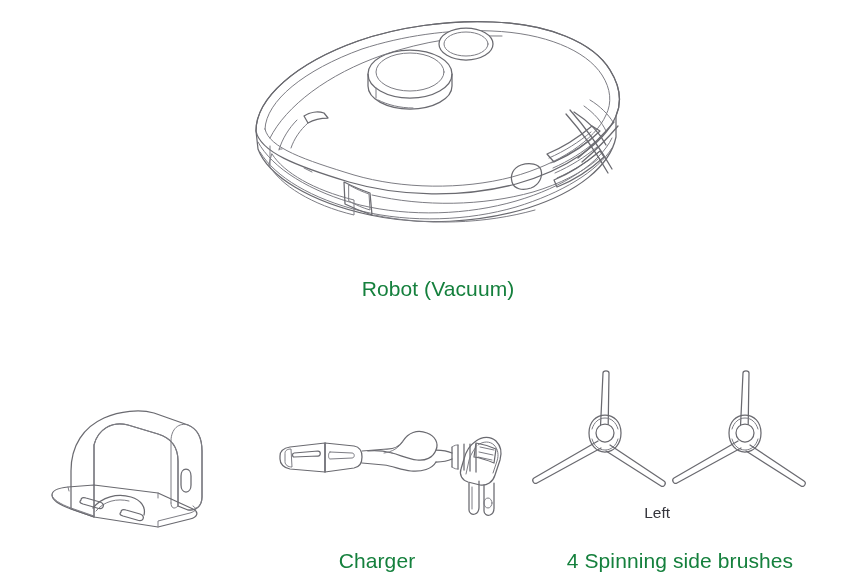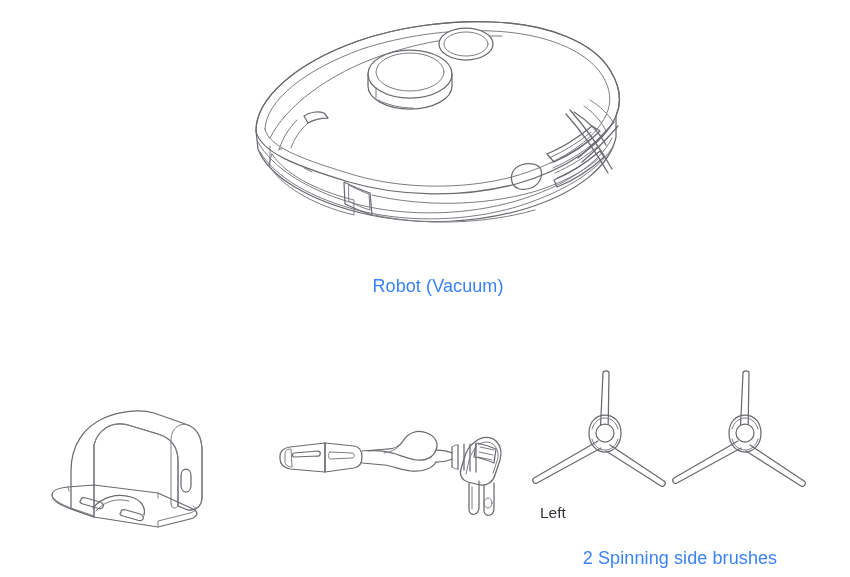--- a/index.html
+++ b/index.html
@@ -13,29 +13,29 @@
     position:relative;
   }
   .page{position:relative;width:850px;height:577px;}
 
   .item{position:absolute;}
   .art{display:block;}
 
   .caption{
     position:absolute;
     text-align:center;
-    font-size:18px;
+    font-size:21px;
     letter-spacing:.1px;
-    color:#3b82f6;
+    color:#15803d;
     white-space:nowrap;
     line-height:1.1;
   }
   .sub-caption{
     position:absolute;
-    text-align:left;
+    text-align:right;
     font-size:15.5px;
     color:#35353c;
     white-space:nowrap;
     line-height:1.1;
   }
 
   
   #robot-item{left:248px;top:2px;width:380px;height:250px;}
   #robot-caption{left:283px;top:277px;width:310px;}
 
@@ -268,20 +268,21 @@
       </g>
 
       <g>
         <path class="ln" d="M197 58 L197 85 C197 88 200 90 203 89 C206 88 207 85 207 82 L207 56"></path>
         <path class="ln" d="M212 60 L212 86 C212 89 215 91 218 90 C221 89 222 86 222 83 L222 58"></path>
         <ellipse class="ln-thin" cx="216" cy="78" rx="4" ry="5"></ellipse>
         <path class="ln-thin" d="M200 62 L200 84"></path>
       </g>
     </svg>
   </div>
+  <div class="caption" id="charger-caption">Charger</div>
 
   <div class="item" id="brush-left-item">
     <svg class="art" width="156" height="132" viewBox="0 0 156 132">
 
       <path class="ln" d="M72 72 L75 8 C75 5 81 5 81 8 L80 72"></path>
 
       <path class="ln" d="M70 76 L6 113 C3 115 6 120 9 118 L73 83"></path>
 
       <path class="ln" d="M82 80 L136 116 C139 118 136 123 133 121 L78 86"></path>
 
@@ -298,15 +299,15 @@
       <path class="ln" d="M72 72 L75 8 C75 5 81 5 81 8 L80 72"></path>
       <path class="ln" d="M70 76 L6 113 C3 115 6 120 9 118 L73 83"></path>
       <path class="ln" d="M82 80 L136 116 C139 118 136 123 133 121 L78 86"></path>
       <path class="ln" d="M61 68 C61 57 68 50 77 50 C86 50 93 57 93 68 C93 79 86 87 77 87 C68 87 61 79 61 68 Z"></path>
       <path class="ln-thin" d="M64 64 C66 57 71 53 77 53 C83 53 88 57 90 64"></path>
       <path class="ln-thin" d="M64 74 C66 81 71 85 77 85 C83 85 88 81 90 74"></path>
       <circle class="ln-fill" cx="77" cy="68" r="9"></circle>
     </svg>
   </div>
 
-  <div class="caption" id="brushes-caption">2 Spinning side brushes</div>
+  <div class="caption" id="brushes-caption">4 Spinning side brushes</div>
 
 </div>
 
 </body></html>

